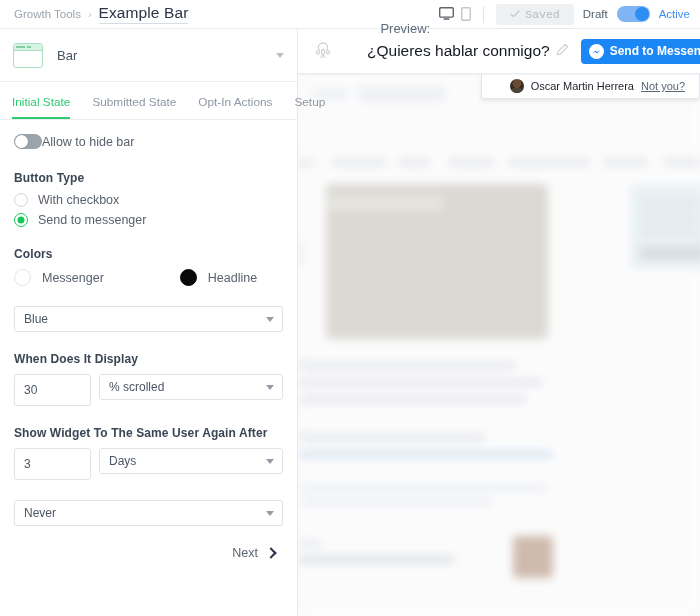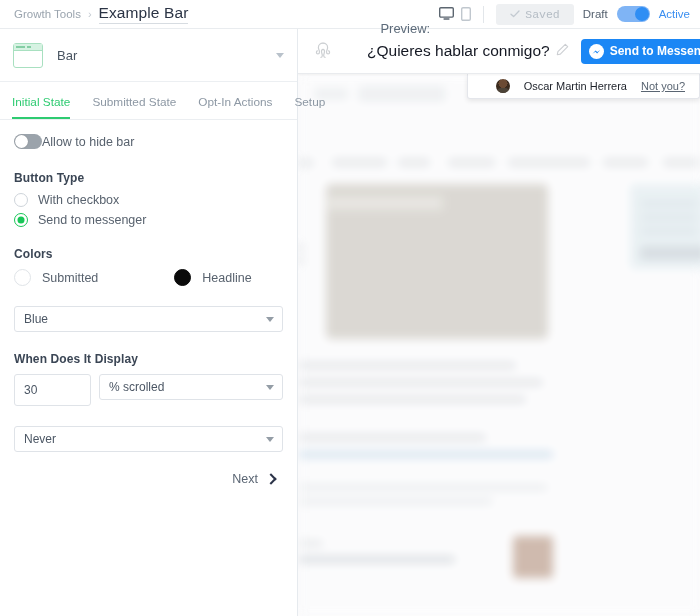--- a/index.html
+++ b/index.html
@@ -181,21 +181,21 @@
     font-size: 12px; font-weight: bold; font-family: inherit; cursor: pointer;
     white-space: nowrap;
   }
   .msgr-glyph { width: 15px; height: 15px; flex: none; }
 
   .id-dropdown {
     position: absolute; right: 0; top: 45px; z-index: 11;
     background: #ffffff; border: 1px solid #e4e6eb; border-top: none;
     border-radius: 0 0 3px 3px;
     box-shadow: 0 2px 5px rgba(0,0,0,.09);
-    height: 25px; display: flex; align-items: center; gap: 14px;
+    height: 25px; display: flex; align-items: center; gap: 7px;
     padding: 0 14px 0 28px; min-width: 218px;
   }
   .avatar-mini {
     width: 14px; height: 14px; border-radius: 50%; flex: none;
     background: radial-gradient(circle at 50% 32%, #6b4a33 0 38%, #3a2a1d 39% 100%);
     overflow: hidden; position: relative;
   }
   .avatar-mini::after {
     content:""; position:absolute; bottom:0; left:1px; right:1px; height:5px;
     border-radius: 4px 4px 0 0; background:#4c4338;
@@ -301,21 +301,21 @@
             <span class="radio sel"></span>
             <span>Send to messenger</span>
           </div>
         </div>
 
         <div class="group">
           <div class="field-label">Colors</div>
           <div class="colors-row">
             <div class="color-item">
               <span class="swatch" style="background:#ffffff"></span>
-              <span>Submitted</span>
+              <span>Messenger</span>
             </div>
             <div class="color-item second">
               <span class="swatch" style="background:#0a0a0a;border-color:#0a0a0a"></span>
               <span>Headline</span>
             </div>
           </div>
         </div>
 
         <div class="group">
           <div class="select-box">
@@ -328,20 +328,30 @@
           <div class="field-label">When Does It Display</div>
           <div class="inline-pair">
             <div class="input-box">30</div>
             <div class="select-box">
               <span>% scrolled</span>
               <span class="caret-down"></span>
             </div>
           </div>
         </div>
 
+        <div class="group">
+          <div class="field-label">Show Widget To The Same User Again After</div>
+          <div class="inline-pair">
+            <div class="input-box">3</div>
+            <div class="select-box">
+              <span>Days</span>
+              <span class="caret-down"></span>
+            </div>
+          </div>
+        </div>
 
         <div class="group">
           <div class="select-box">
             <span>Never</span>
             <span class="caret-down"></span>
           </div>
         </div>
 
         <div class="next-row">
           <span class="lbl">Next</span>

